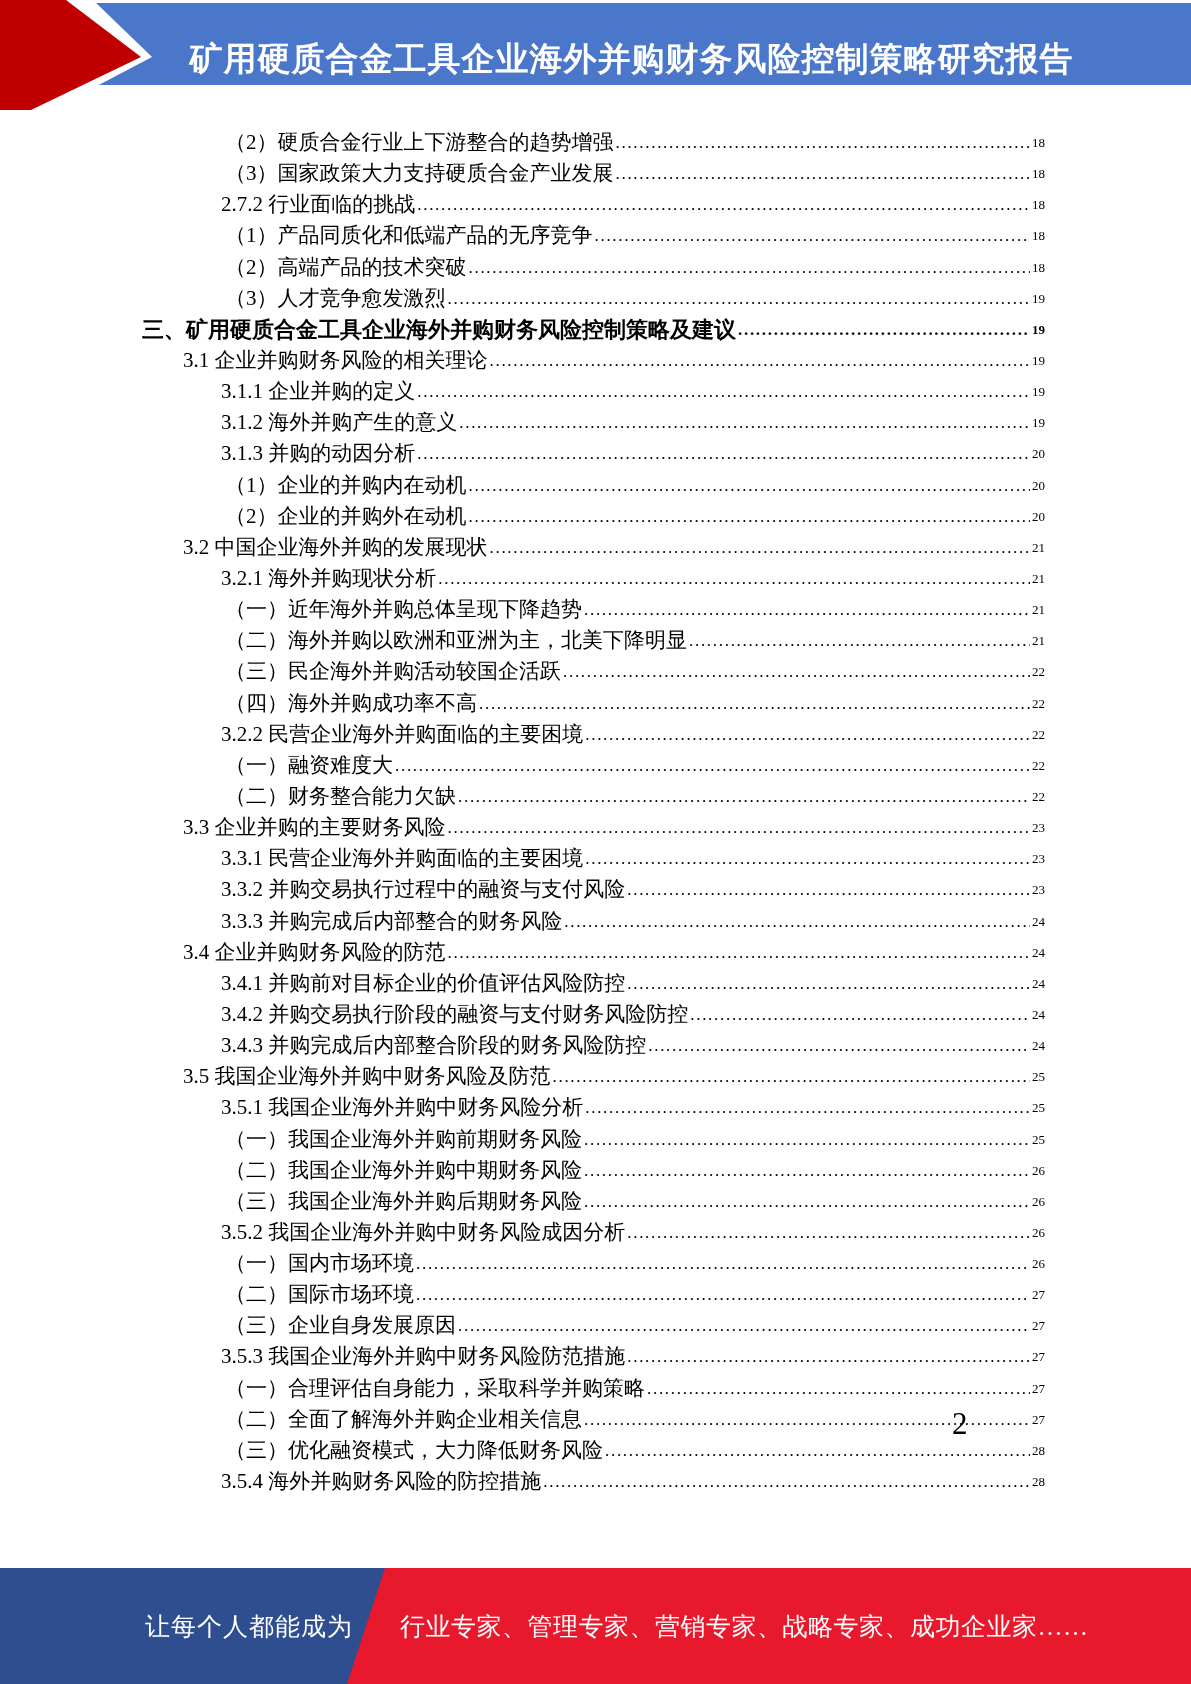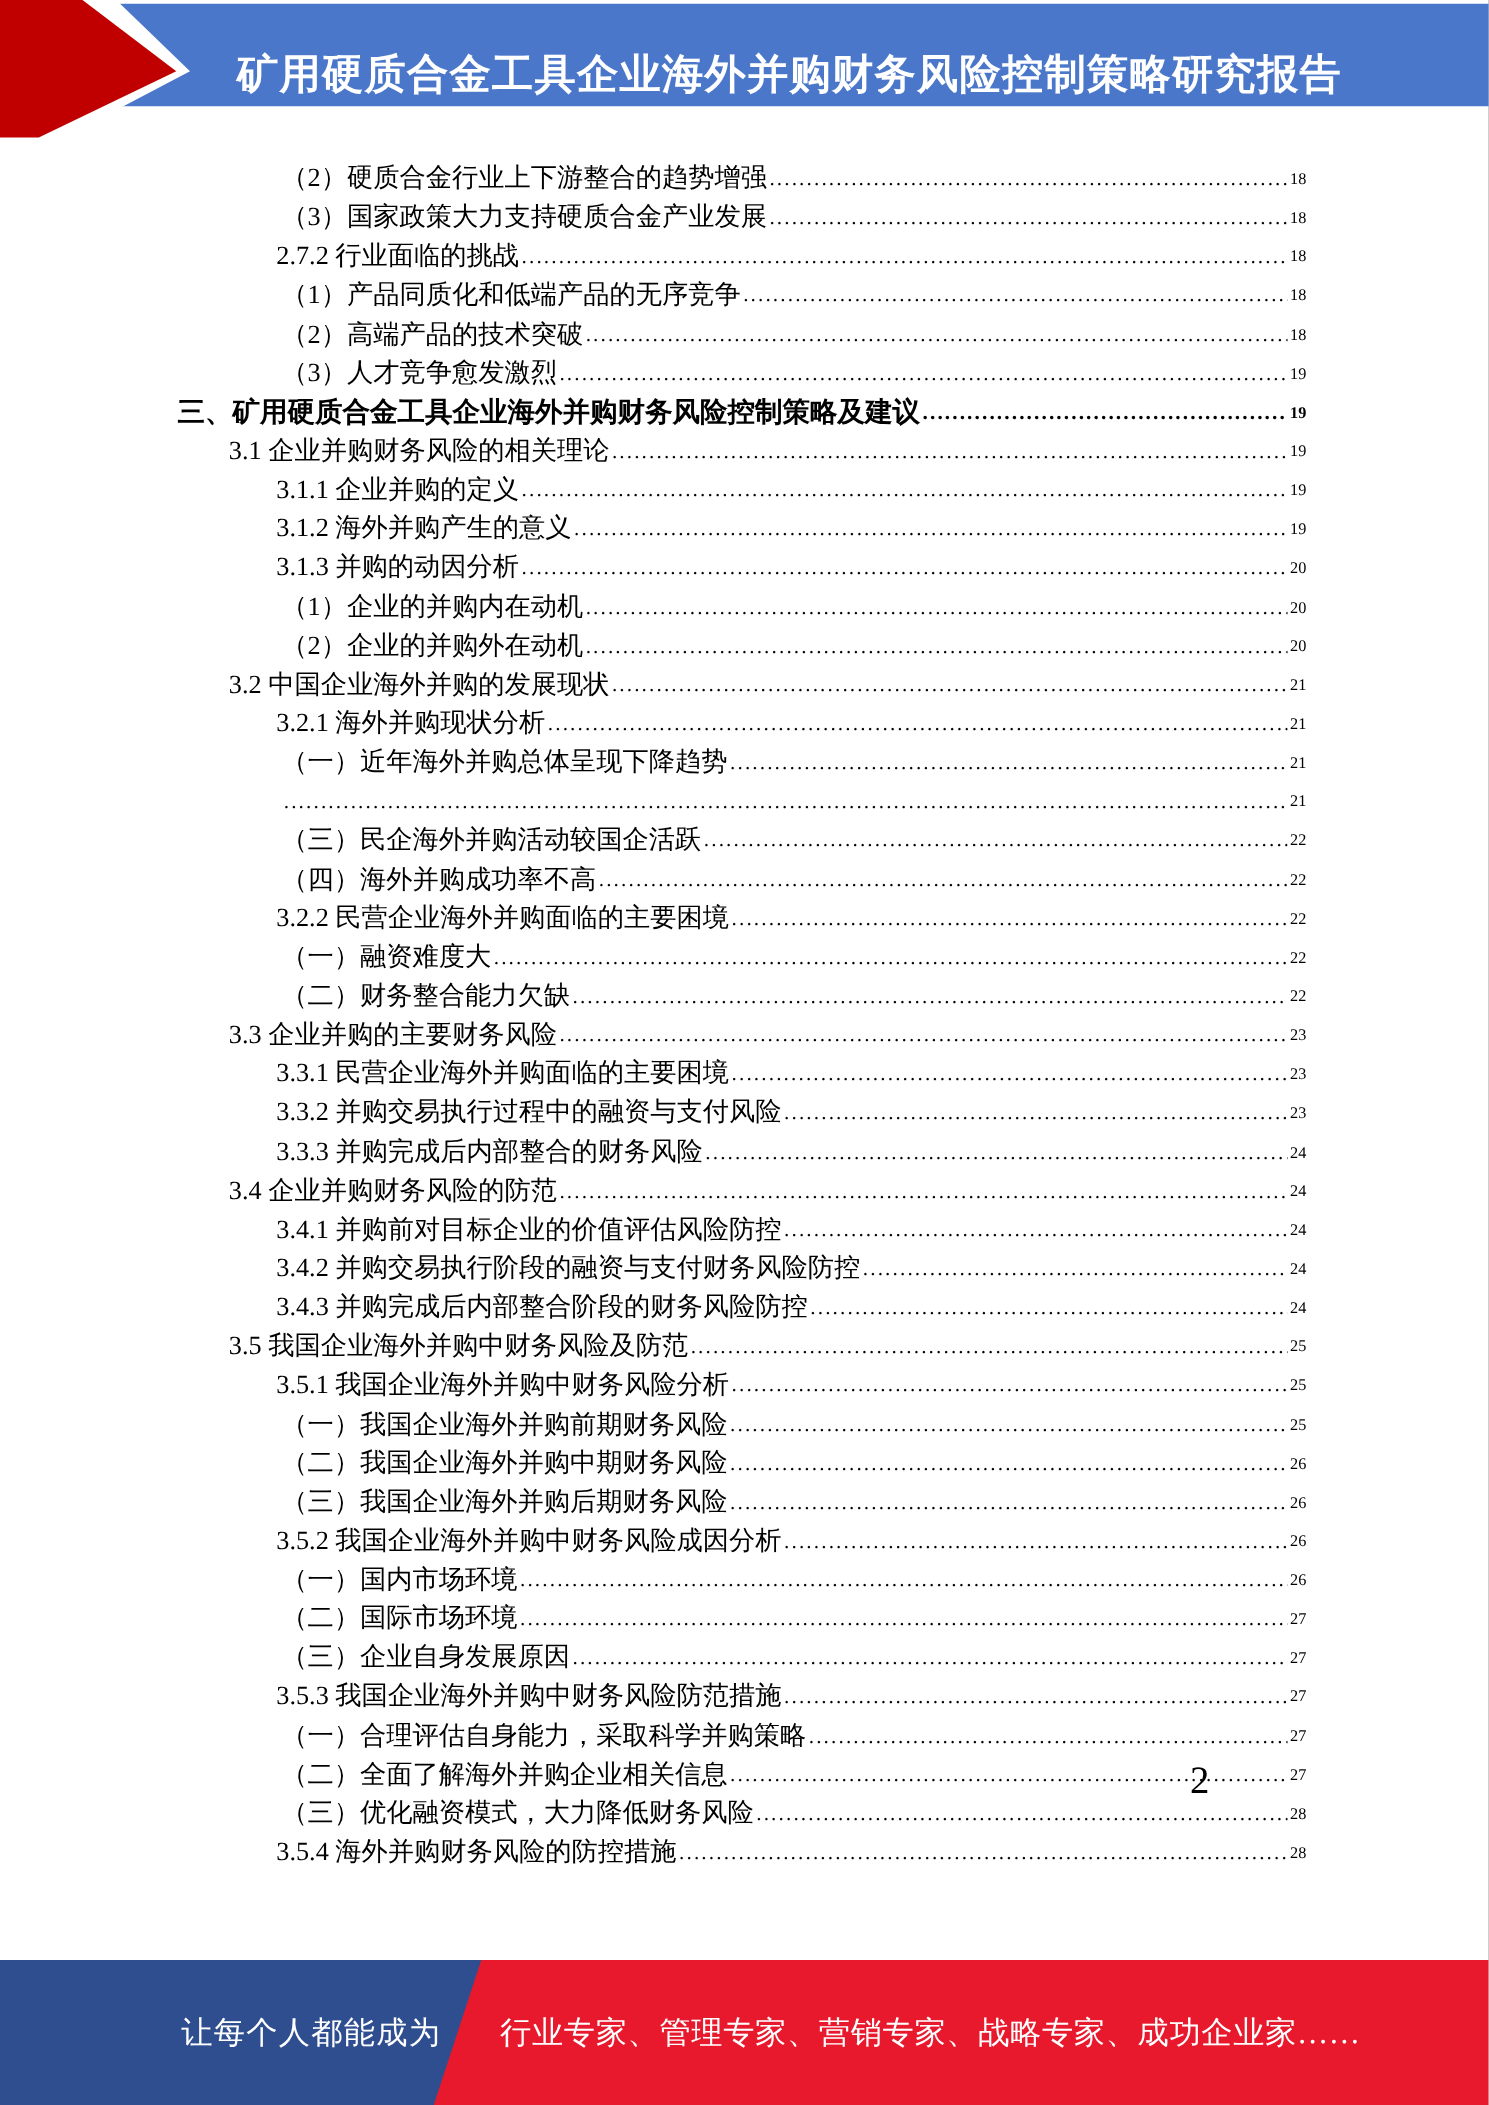--- a/index.html
+++ b/index.html
@@ -152,20 +152,21 @@
         <span class="label">3.2.1 海外并购现状分析</span>
         <span class="dots">............................................................................................................................................................................................................................................................................................................</span>
         <span class="pg">21</span>
       </div>
       <div class="toc-row lvl4">
         <span class="label">（一）近年海外并购总体呈现下降趋势</span>
         <span class="dots">............................................................................................................................................................................................................................................................................................................</span>
         <span class="pg">21</span>
       </div>
       <div class="toc-row lvl4">
+        <span class="label">（二）海外并购以欧洲和亚洲为主，北美下降明显</span>
         <span class="dots">............................................................................................................................................................................................................................................................................................................</span>
         <span class="pg">21</span>
       </div>
       <div class="toc-row lvl4">
         <span class="label">（三）民企海外并购活动较国企活跃</span>
         <span class="dots">............................................................................................................................................................................................................................................................................................................</span>
         <span class="pg">22</span>
       </div>
       <div class="toc-row lvl4">
         <span class="label">（四）海外并购成功率不高</span>

